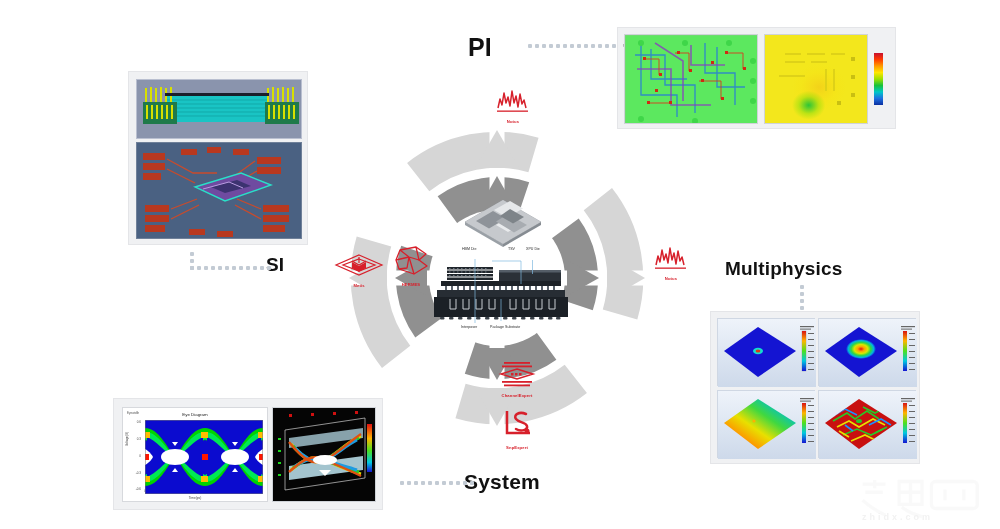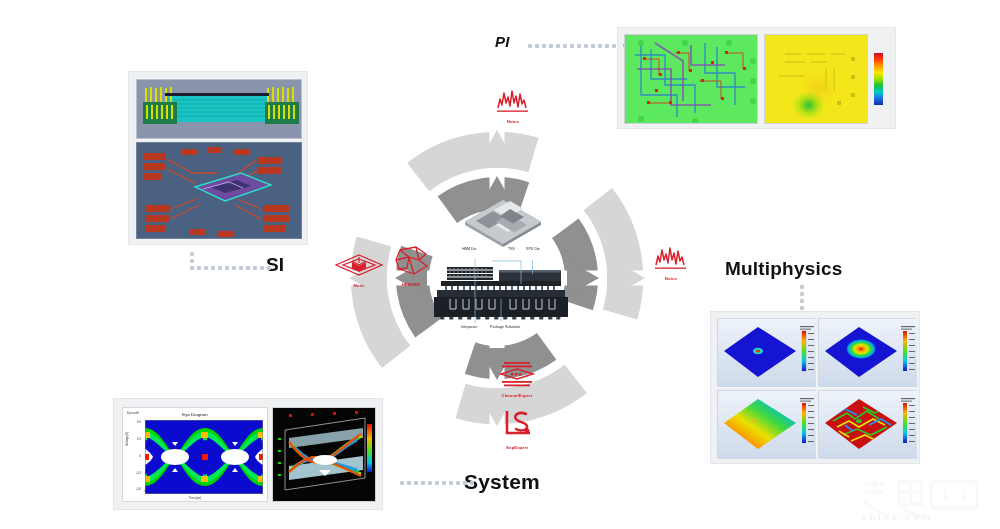--- a/index.html
+++ b/index.html
@@ -12,21 +12,21 @@
   #stage { position: relative; width: 1000px; height: 529px; background:#fff; }
 
   
   .seclabel {
     position: absolute;
     font-weight: bold;
     color: #111;
     letter-spacing: .2px;
     white-space: nowrap;
   }
-  #lbl-pi      { left: 495px; top: 33px;  font-size: 15px; font-style: italic; }
+  #lbl-pi      { left: 468px; top: 33px;  font-size: 25px; }
   #lbl-si      { left: 266px; top: 254px; font-size: 19px; }
   #lbl-multi   { left: 725px; top: 258px; font-size: 19px; text-align: center; }
   #lbl-system  { left: 464px; top: 470px; font-size: 21px; }
 
   .dots { position: absolute; display: flex; gap: 3px; align-items: center; }
   .dots i { display:block; width:4px; height:4px; background:#c3cbd4; border-radius:1px; }
   .dots.vert { flex-direction: column; }
   #dots-pi      { left: 528px; top: 44px; }
   #dots-si      { left: 190px; top: 266px; }
   #dots-si-v    { left: 190px; top: 252px; }

